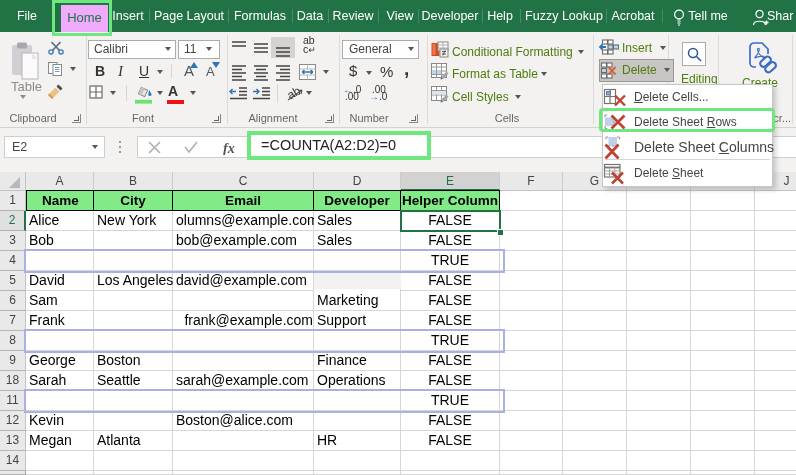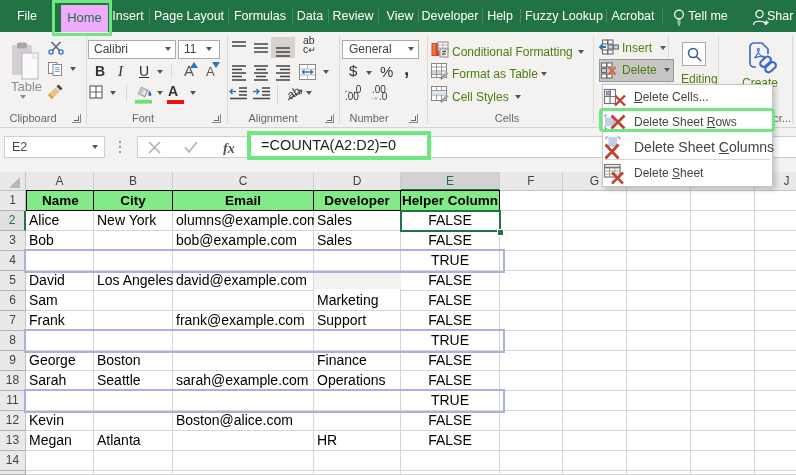--- a/index.html
+++ b/index.html
@@ -378,21 +378,21 @@
 <div class="cell" style="left:173px;top:291px;width:141px;height:20px;"></div>
 <div class="cell" style="left:314px;top:291px;width:87px;height:20px;">Marketing</div>
 <div class="cell ctr" style="left:401px;top:291px;width:99px;height:20px;">FALSE</div>
 <div class="cell" style="left:500px;top:291px;width:63px;height:20px;"></div>
 <div class="cell" style="left:563px;top:291px;width:64px;height:20px;"></div>
 <div class="cell" style="left:627px;top:291px;width:64px;height:20px;"></div>
 <div class="cell" style="left:691px;top:291px;width:64px;height:20px;"></div>
 <div class="cell" style="left:755px;top:291px;width:64px;height:20px;"></div>
 <div class="cell" style="left:26px;top:311px;width:68px;height:20px;">Frank</div>
 <div class="cell" style="left:94px;top:311px;width:79px;height:20px;"></div>
-<div class="cell" style="left:173px;top:311px;width:141px;height:20px;">frank@example.com</div>
+<div class="cell" style="left:173px;top:311px;width:141px;height:20px;text-align:right;">frank@example.com</div>
 <div class="cell" style="left:314px;top:311px;width:87px;height:20px;">Support</div>
 <div class="cell ctr" style="left:401px;top:311px;width:99px;height:20px;">FALSE</div>
 <div class="cell" style="left:500px;top:311px;width:63px;height:20px;"></div>
 <div class="cell" style="left:563px;top:311px;width:64px;height:20px;"></div>
 <div class="cell" style="left:627px;top:311px;width:64px;height:20px;"></div>
 <div class="cell" style="left:691px;top:311px;width:64px;height:20px;"></div>
 <div class="cell" style="left:755px;top:311px;width:64px;height:20px;"></div>
 <div class="cell" style="left:26px;top:331px;width:68px;height:20px;"></div>
 <div class="cell" style="left:94px;top:331px;width:79px;height:20px;"></div>
 <div class="cell" style="left:173px;top:331px;width:141px;height:20px;"></div>

